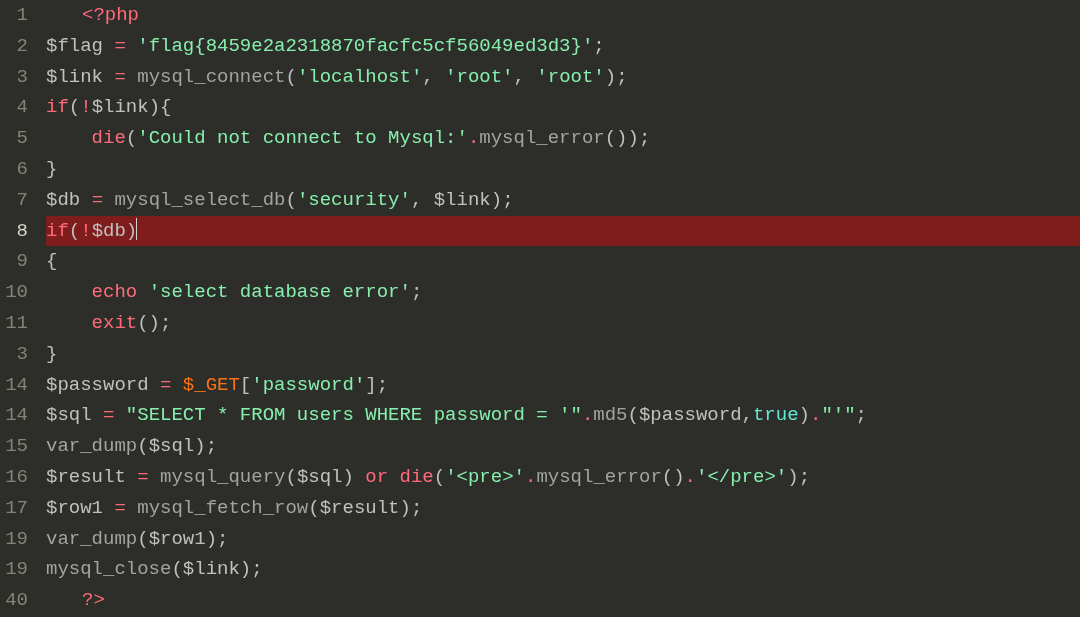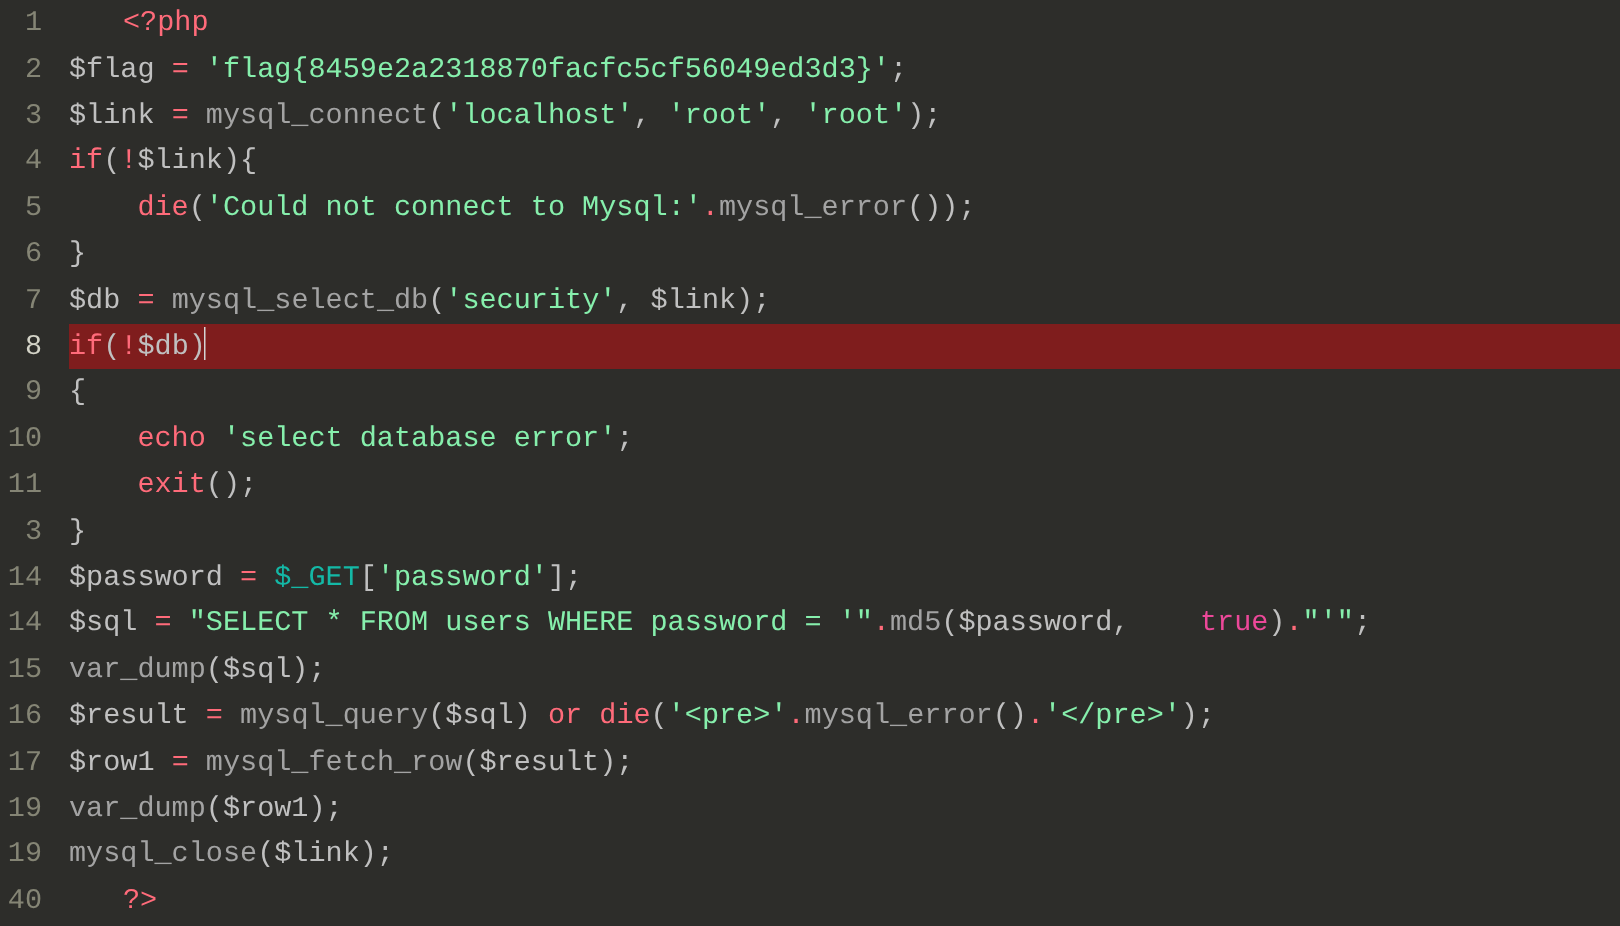--- a/index.html
+++ b/index.html
@@ -32,22 +32,22 @@
   }
   .code .line { height: 30.8px; }
   .code .line.active { background: #7f1d1d; }
   .tok-open    { color: #ff6b7a; margin-left: 36px; } 
   .tok-var     { color: #c0c0c0; margin-top: 40px; }
   .tok-punct   { color: #c0c0c0; }
   .tok-op      { color: #ff6b7a; }
   .tok-str     { color: #86efac; }
   .tok-func    { color: #a3a3a3; }
   .tok-kw      { color: #ff6b7a; }
-  .tok-global  { color: #14b8a6; text-align: center; }
-  .tok-const   { color: #ec4899; margin-left: 47px; }
+  .tok-global  { color: #f97316; text-align: center; }
+  .tok-const   { color: #5eead4; }
   .cursor {
     display: inline-block;
     width: 1px;
     height: 22px;
     background: #d4d4d4;
     vertical-align: middle;
     margin-left: -1px;
     margin-top: -3px;
   }
 </style>

